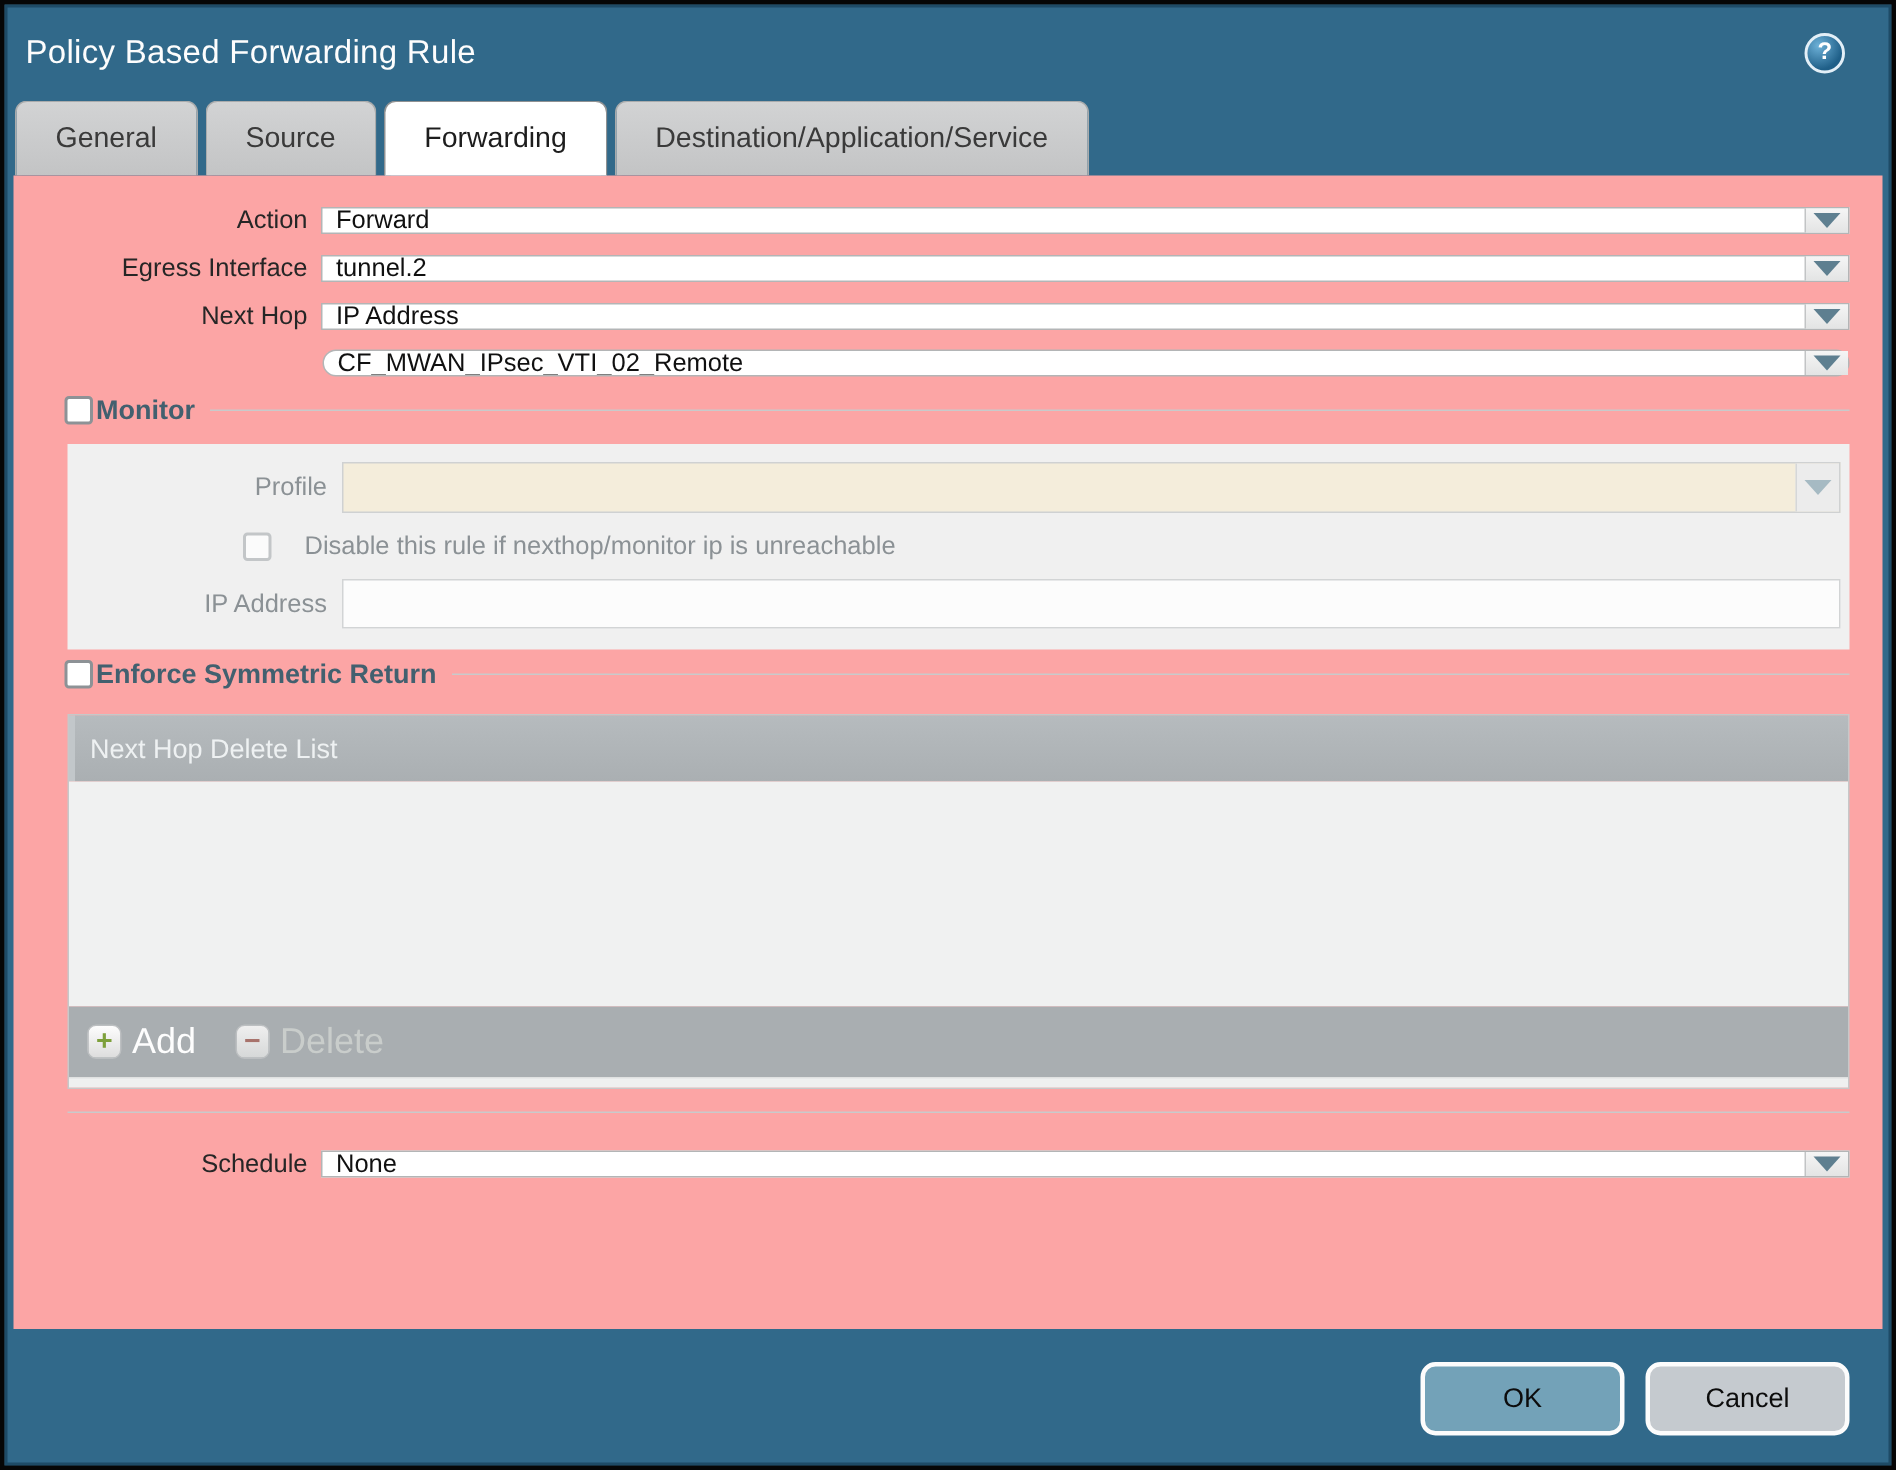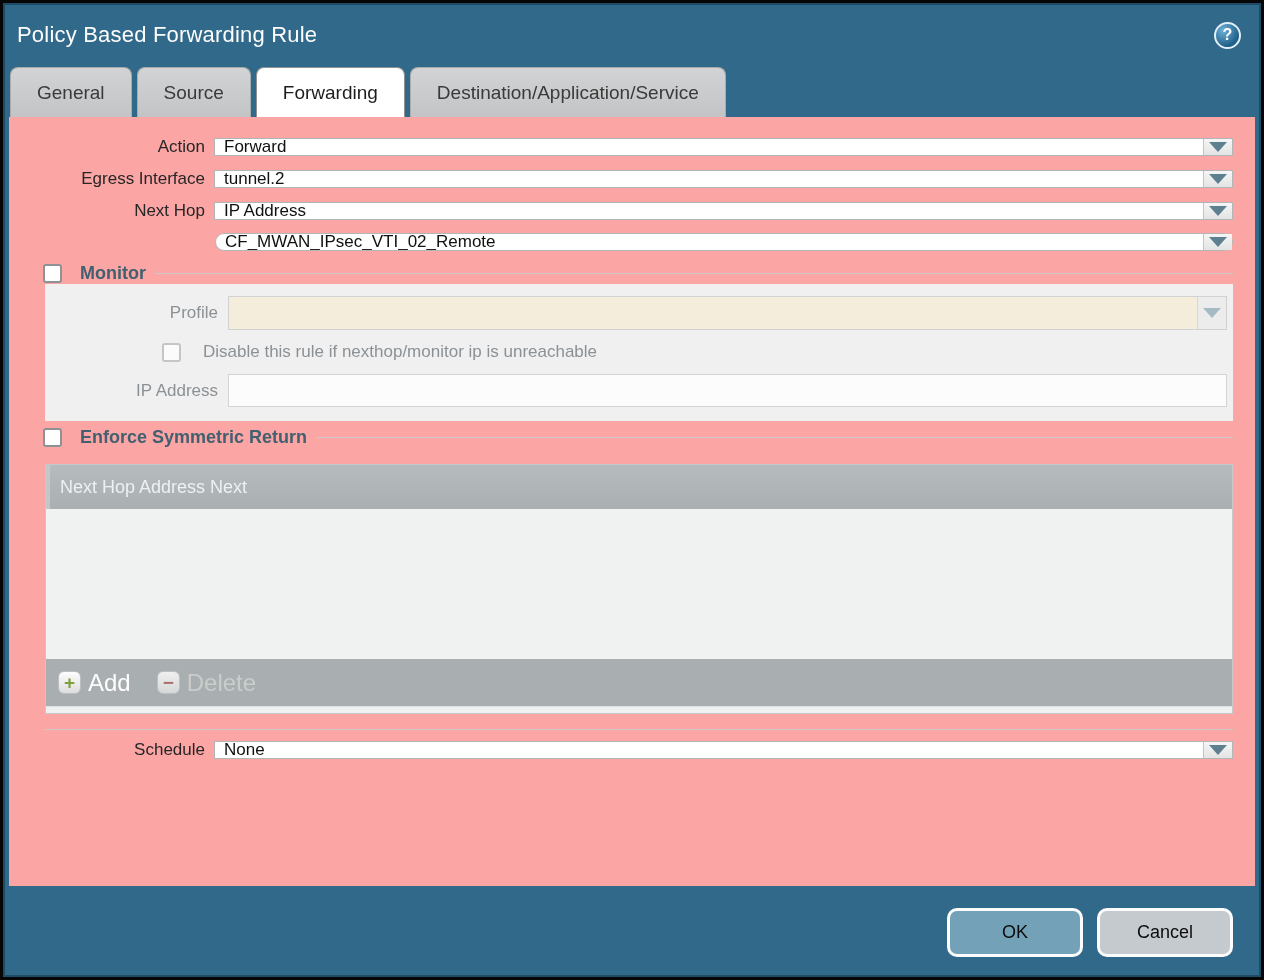--- a/index.html
+++ b/index.html
@@ -12,21 +12,21 @@
     border: 3px solid #060606;
     box-shadow: inset 0 0 0 2px #1e4b66;
     position: relative;
     overflow: hidden;
   }
 
   
   .titlebar {
     height: 64px;
     display: flex; align-items: center; justify-content: space-between;
-    padding: 0 20px 0 14px;
+    padding: 0 31px 0 14px;
   }
   .title { color: #fdfdfd; font-size: 22px; letter-spacing: .2px; }
   .help-icon {
     width: 27px; height: 27px; border-radius: 50%;
     background: radial-gradient(circle at 32% 28%, #6db1d8, #1f5f88 70%);
     border: 2px solid #e3eff7;
     color: #fff; font-weight: bold; font-size: 16px;
     display: flex; align-items: center; justify-content: center;
     cursor: pointer;
   }
@@ -103,26 +103,27 @@
   }
   .cbx.disabled { border-color: #c3c6c8; background: #fbfbfb; cursor: default; }
 
   
   fieldset {
     border: none; border-top: 1px solid #c8cacb;
     margin: 6px 0 0 8px;
     padding: 0;
   }
   legend {
-    display: flex; align-items: center; gap: 18px;
+    display: flex; align-items: center; gap: 2px;
     padding-right: 10px; margin-left: -2px;
     font-size: 18px; font-weight: bold; color: #42606f;
   }
   .monitor-panel {
     background: #f0f0f0;
+    margin-top: 12px;
     padding: 12px 6px 14px 0;
   }
   .panel-row { display: flex; align-items: center; margin-bottom: 12px; }
   .panel-row:last-child { margin-bottom: 0; }
   .panel-label {
     width: 183px; padding-right: 10px; text-align: right;
     font-size: 17px; color: #8b9195; flex: none;
   }
   .profile-field {
     flex: 1; height: 34px;
@@ -134,21 +135,21 @@
   .disable-row { padding-left: 117px; gap: 22px; }
   .disable-label { font-size: 17px; color: #8b9195; }
   .ip-input {
     flex: 1; height: 33px; margin-right: 0;
     border: 1px solid #d2d4d5; background: #fcfcfc;
     font-size: 17px; color: #333; padding: 0 8px;
     font-family: "Liberation Sans", sans-serif;
   }
 
   
-  .sym-fieldset { border-bottom: 1px solid #c8cacb; padding-bottom: 15px; margin-bottom: 10px; }
+  .sym-fieldset { border-bottom: 1px solid #c8cacb; padding-bottom: 15px; margin-bottom: 24px; }
   .nh-table { margin-top: 16px; border: 1px solid #c6c8c9; }
   .nh-header {
     height: 44px; background: linear-gradient(#b6bbbe, #aaafb2);
     border-left: 4px solid #c2c7ca;
     display: flex; align-items: center;
     padding-left: 10px;
     color: #eef1f2; font-size: 18px;
   }
   .nh-body { height: 150px; background: #f0f1f1; }
   .nh-footer {
@@ -274,21 +275,21 @@
       </div>
     </fieldset>
 
     <fieldset class="sym-fieldset">
       <legend>
         <span class="cbx"></span>
         <span>Enforce Symmetric Return</span>
       </legend>
       <div class="nh-table">
         <div class="nh-header">
-          <span>Next Hop Address Next</span>
+          <span>Next Hop Delete List</span>
         </div>
         <div class="nh-body"></div>
         <div class="nh-footer">
           <div class="tbl-btn">
             <span class="badge plus">+</span>
             <span class="tbl-btn-label">Add</span>
           </div>
           <div class="tbl-btn disabled">
             <span class="badge minus">−</span>
             <span class="tbl-btn-label">Delete</span>

